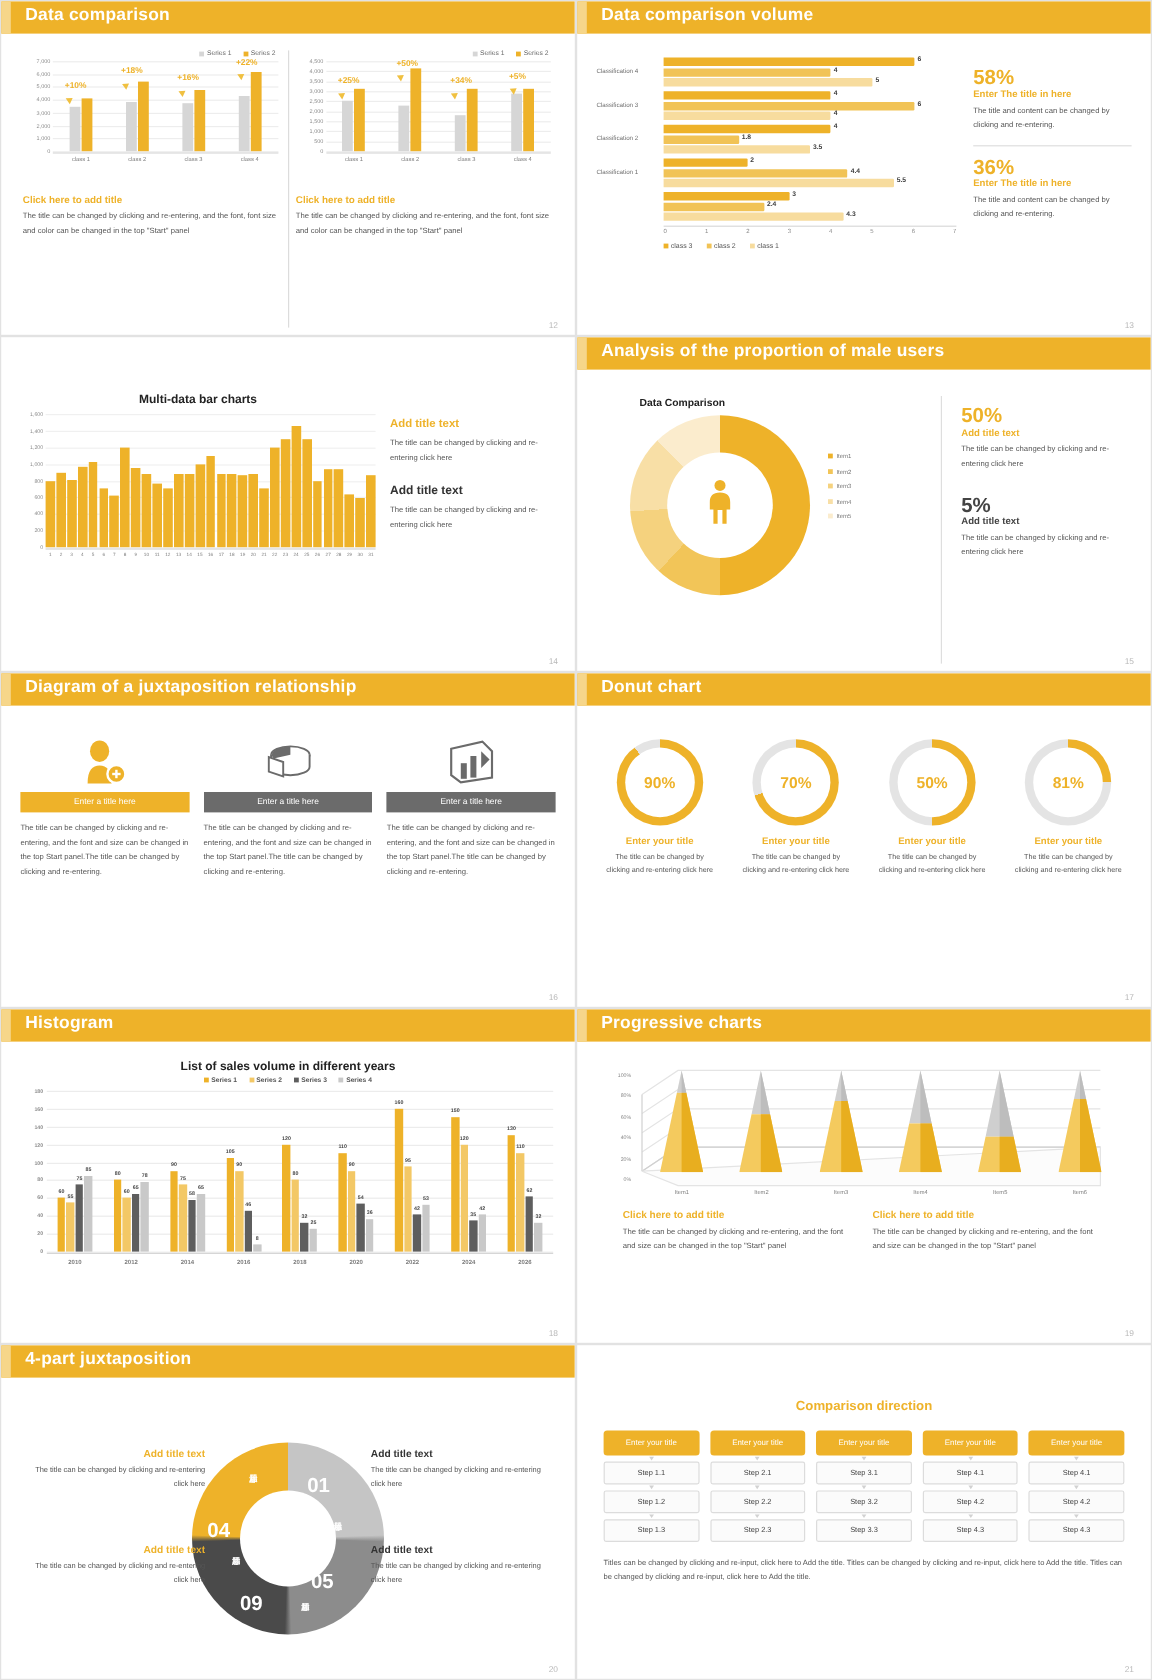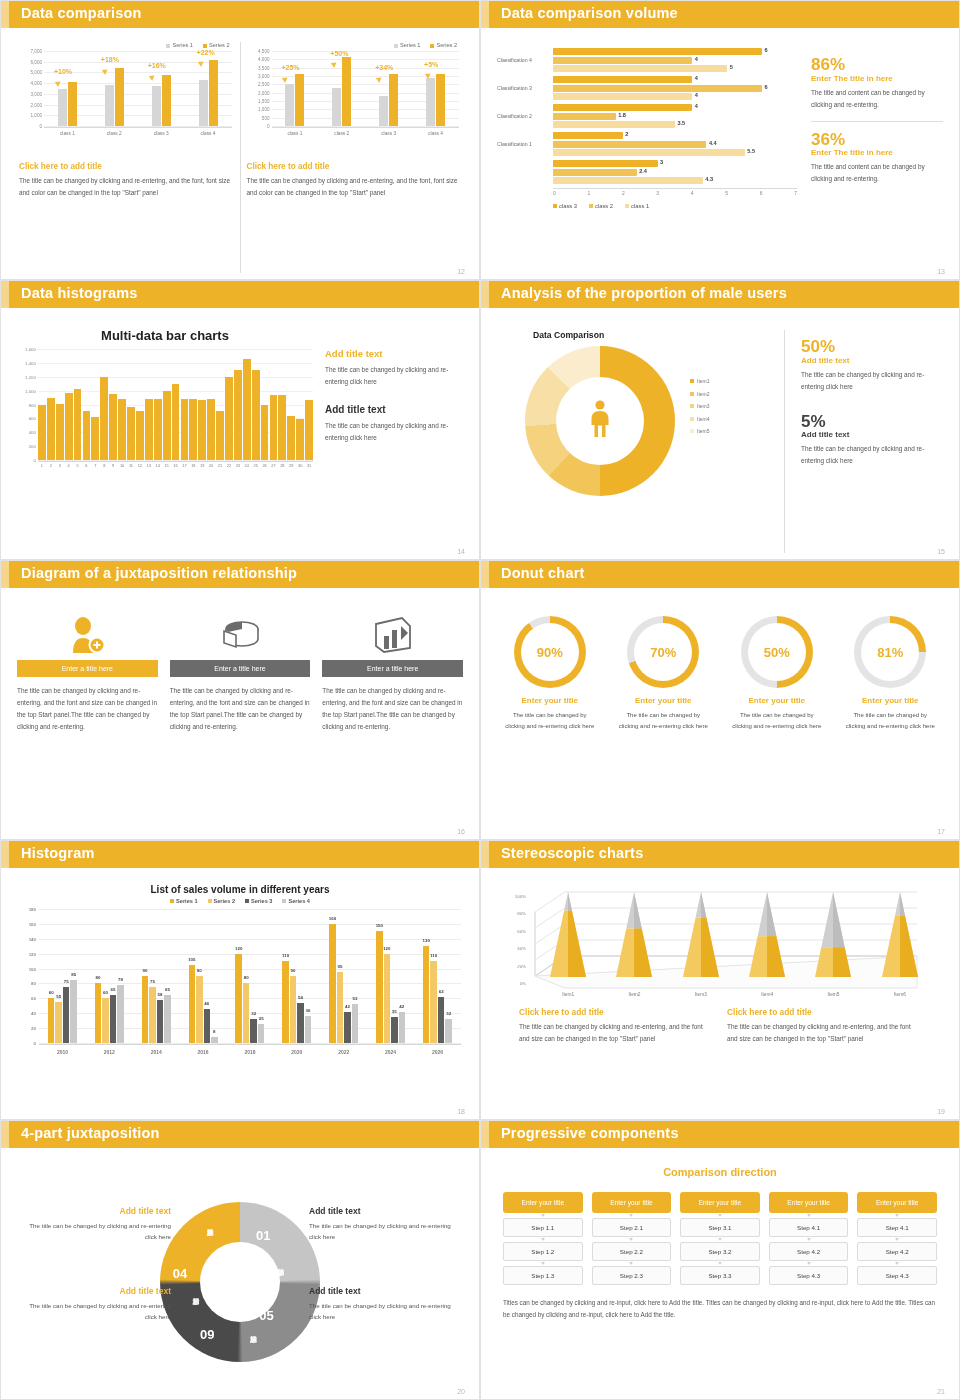--- a/index.html
+++ b/index.html
@@ -60,21 +60,21 @@
   .hleg { margin-left:56px; margin-top:7px; display:flex; gap:12px; font-size:5.8px; color:#555; }
   .hleg i { display:inline-block;width:4px;height:4px;margin-right:2px; }
   .bignum { font-size:17px; font-weight:bold; color:#eeb229; line-height:1.05; }
   .bigsub { font-size:8px; color:#eeb229; font-weight:bold; margin-bottom:4px;}
   .divline { border-top:1px solid #dedede; margin:10px 0 9px; }
 
   
   .s14 { display:flex; height:100%; padding:14px 8px 0; }
   .s14left { width:300px; }
   .s14right { flex:1; padding-left:10px; padding-top:20px; }
-  .mdtitle { text-align:center; font-size:13px; font-weight:bold; color:#222; margin-bottom:6px;}
+  .mdtitle { text-align:center; font-size:10px; font-weight:bold; color:#222; margin-bottom:6px;}
   .mdplot { position:relative; height:125px; margin-left:2px;}
   .mdy { position:absolute; left:0; top:0; bottom:14px; width:20px; }
   .mdy span { position:absolute; right:1px; font-size:4.4px; color:#8d8d8d; transform:translateY(-50%); }
   .mdgrid { position:absolute; left:21px; right:2px; top:0; bottom:14px; }
   .mdgrid div { position:absolute; left:0;right:0; border-top:1px solid #f0f0f0; }
   .mdbars { position:absolute; left:21px; right:2px; top:0; bottom:14px; display:flex; align-items:flex-end; gap:1.1px; }
   .mdbars .b { flex:1; background:#eeb229; }
   .mdx { position:absolute; left:21px; right:2px; bottom:0; height:13px; display:flex; gap:1.1px; border-top:1px solid #d6d6d6; padding-top:1px;}
   .mdx span { flex:1; font-size:3.9px; color:#7d7d7d; text-align:center; }
 
@@ -132,21 +132,21 @@
   .cone { position:relative; width:44px; height:100%; }
   .s19x { position:absolute; left:30px; right:8px; bottom:4px; display:flex; justify-content:space-around;}
   .s19x span { font-size:4.8px; color:#7d7d7d;}
   .s19txt { display:flex; gap:14px; padding:6px 20px 0;}
   .s19txt h4 { font-size:8.4px; color:#eeb229; font-weight:bold; margin-bottom:4px;}
 
   
   .s20 { height:100%; position:relative; padding-top:20px;}
   .s20ring { position:absolute; left:50%; top:48px; width:160px;height:160px; margin-left:-80px;}
   .s20hole { position:absolute; left:50%;top:50%;width:80px;height:80px;margin:-40px 0 0 -40px;background:#fff;border-radius:50%;}
-  .s20num { position:absolute; font-size:13px; font-weight:bold; color:#fff;text-align:center;}
+  .s20num { position:absolute; font-size:17px; font-weight:bold; color:#fff;text-align:center;}
   .s20cn { position:absolute; font-size:7px; color:#fff; }
   .s20blk { position:absolute; width:150px; }
   .s20blk h4 { font-size:8.5px; font-weight:bold; margin-bottom:4px;}
   .s20blk p { font-size:6.2px; color:#555; line-height:1.85;}
 
   
   .s21 { height:100%; padding:12px 16px 0;}
   .s21h { text-align:center; color:#eeb229; font-size:11px; font-weight:bold; margin-bottom:14px;}
   .s21cols { display:flex; gap:9px; }
   .s21col { flex:1; }
@@ -398,40 +398,37 @@
             <span>7</span>
           </div>
           <div class="hleg">
             <span><i style="background:#eeb229"></i><em style="font-style:normal">class 3</em></span>
             <span><i style="background:#f1c356"></i><em style="font-style:normal">class 2</em></span>
             <span><i style="background:#f7dc9e"></i><em style="font-style:normal">class 1</em></span>
           </div>
         </div>
         <div class="s13right">
           <div>
-            <div class="bignum">86%</div>
+            <div class="bignum">58%</div>
             <div class="bigsub">Enter The title in here</div>
             <p class="para">The title and content can be changed by clicking and re-entering.</p>
           </div>
           <div class="divline"></div>
           <div>
             <div class="bignum">36%</div>
             <div class="bigsub">Enter The title in here</div>
             <p class="para">The title and content can be changed by clicking and re-entering.</p>
           </div>
         </div>
       </div>
     </div>
     <div class="pg">13</div>
   </div>
 
   <div class="slide">
-    <div class="hdr">
-        <h1>Data histograms</h1>
-      </div>
     <div class="body">
       <div class="s14">
         <div class="s14left">
           <div class="mdtitle">Multi-data bar charts</div>
           <div class="mdplot">
             <div class="mdy">
               <span style="top:0%">1,600</span>
               <span style="top:12.5%">1,400</span>
               <span style="top:25%">1,200</span>
               <span style="top:37.5%">1,000</span>
@@ -851,21 +848,21 @@
               <span>2026</span>
             </div>
         </div>
       </div>
     </div>
     <div class="pg">18</div>
   </div>
 
   <div class="slide">
     <div class="hdr">
-        <h1>Stereoscopic charts</h1>
+        <h1>Progressive charts</h1>
       </div>
     <div class="body">
       <div class="s19">
         <div class="s19plot">
           <svg style="position:absolute;left:24px;top:4px" width="390" height="100" viewBox="0 0 390 100">
             <g stroke="#e4e4e4" stroke-width="1" fill="none">
               <path d="M6 22 L36 2 L388 2"></path>
                 <path d="M6 38 L36 18 L388 18"></path>
                 <path d="M6 54 L36 34 L388 34"></path>
               <path d="M6 70 L36 50 L388 50"></path>
@@ -1020,23 +1017,20 @@
         <div class="s20blk" style="right:14px;top:132px;text-align:left">
           <h4 class="ttl-d">Add title text</h4>
           <p>The title can be changed by clicking and re-entering click here</p>
         </div>
       </div>
     </div>
     <div class="pg">20</div>
   </div>
 
   <div class="slide">
-    <div class="hdr">
-        <h1>Progressive components</h1>
-      </div>
     <div class="body">
       <div class="s21">
         <div class="s21h">Comparison direction</div>
         <div class="s21cols" id="s21-cols">
             <div class="s21col">
               <div class="s21top">Enter your title</div>
               <div class="s21conn"></div>
               <div class="s21step">Step 1.1</div>
               <div class="s21conn"></div>
               <div class="s21step">Step 1.2</div>

